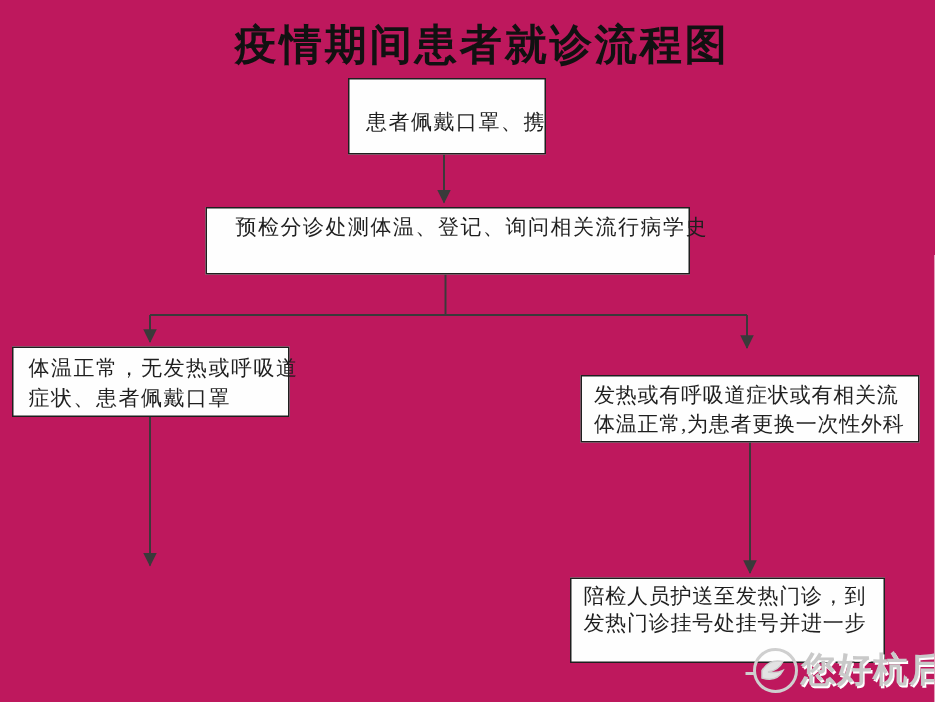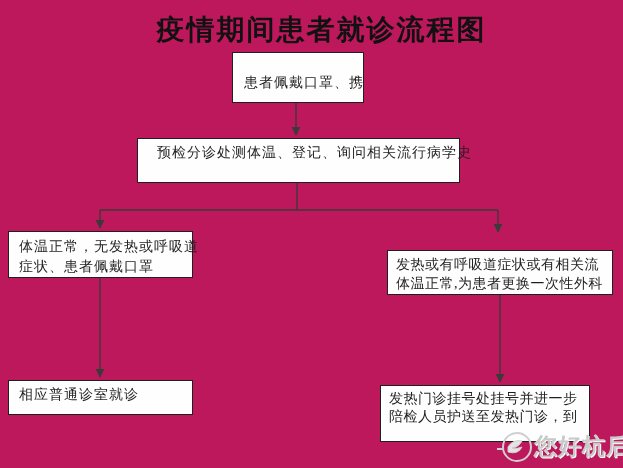--- a/index.html
+++ b/index.html
@@ -97,27 +97,24 @@
   <div class="node" style="left:8px; top:231px; width:185px; height:47px; padding:5px 0 0 10px; line-height:20px;">
     <div class="nline">体温正常，无发热或呼吸道</div>
     <div class="nline">症状、患者佩戴口罩</div>
   </div>
 
   <div class="node" style="left:387px; top:250px; width:226px; height:45px; padding:4px 0 0 8px; line-height:19px; letter-spacing:0.5px;">
     <div class="nline">发热或有呼吸道症状或有相关流</div>
     <div class="nline">体温正常,为患者更换一次性外科</div>
   </div>
 
-  <div class="node" style="left:8px; top:380px; width:185px; height:35px; padding:4px 0 0 10px; line-height:20px;">
-    <div class="nline">相应普通诊室就诊</div>
-  </div>
 
   <div class="node" style="left:380px; top:385px; width:210px; height:57px; padding:4px 0 0 8px; line-height:18px; letter-spacing:0.5px;">
+    <div class="nline">陪检人员护送至发热门诊，到</div>
     <div class="nline">发热门诊挂号处挂号并进一步</div>
-    <div class="nline">陪检人员护送至发热门诊，到</div>
   </div>
 
   <div id="watermark">
     <svg width="38" height="40" viewBox="0 0 38 40">
       <circle cx="21" cy="21" r="14" fill="none" stroke="#cfcfcf" stroke-width="2"></circle>
       <path d="M12 21 q5 -8 14 -6 q-3 6 -10 7 q6 1 10 -1 q-4 8 -14 5 z" fill="#e3e3e3" stroke="#cfcfcf" stroke-width="1"></path>
       <line x1="1" y1="23" x2="7" y2="23" stroke="#cfcfcf" stroke-width="2"></line>
     </svg>
     <span id="watermark-text">您好杭后</span>
   </div>

